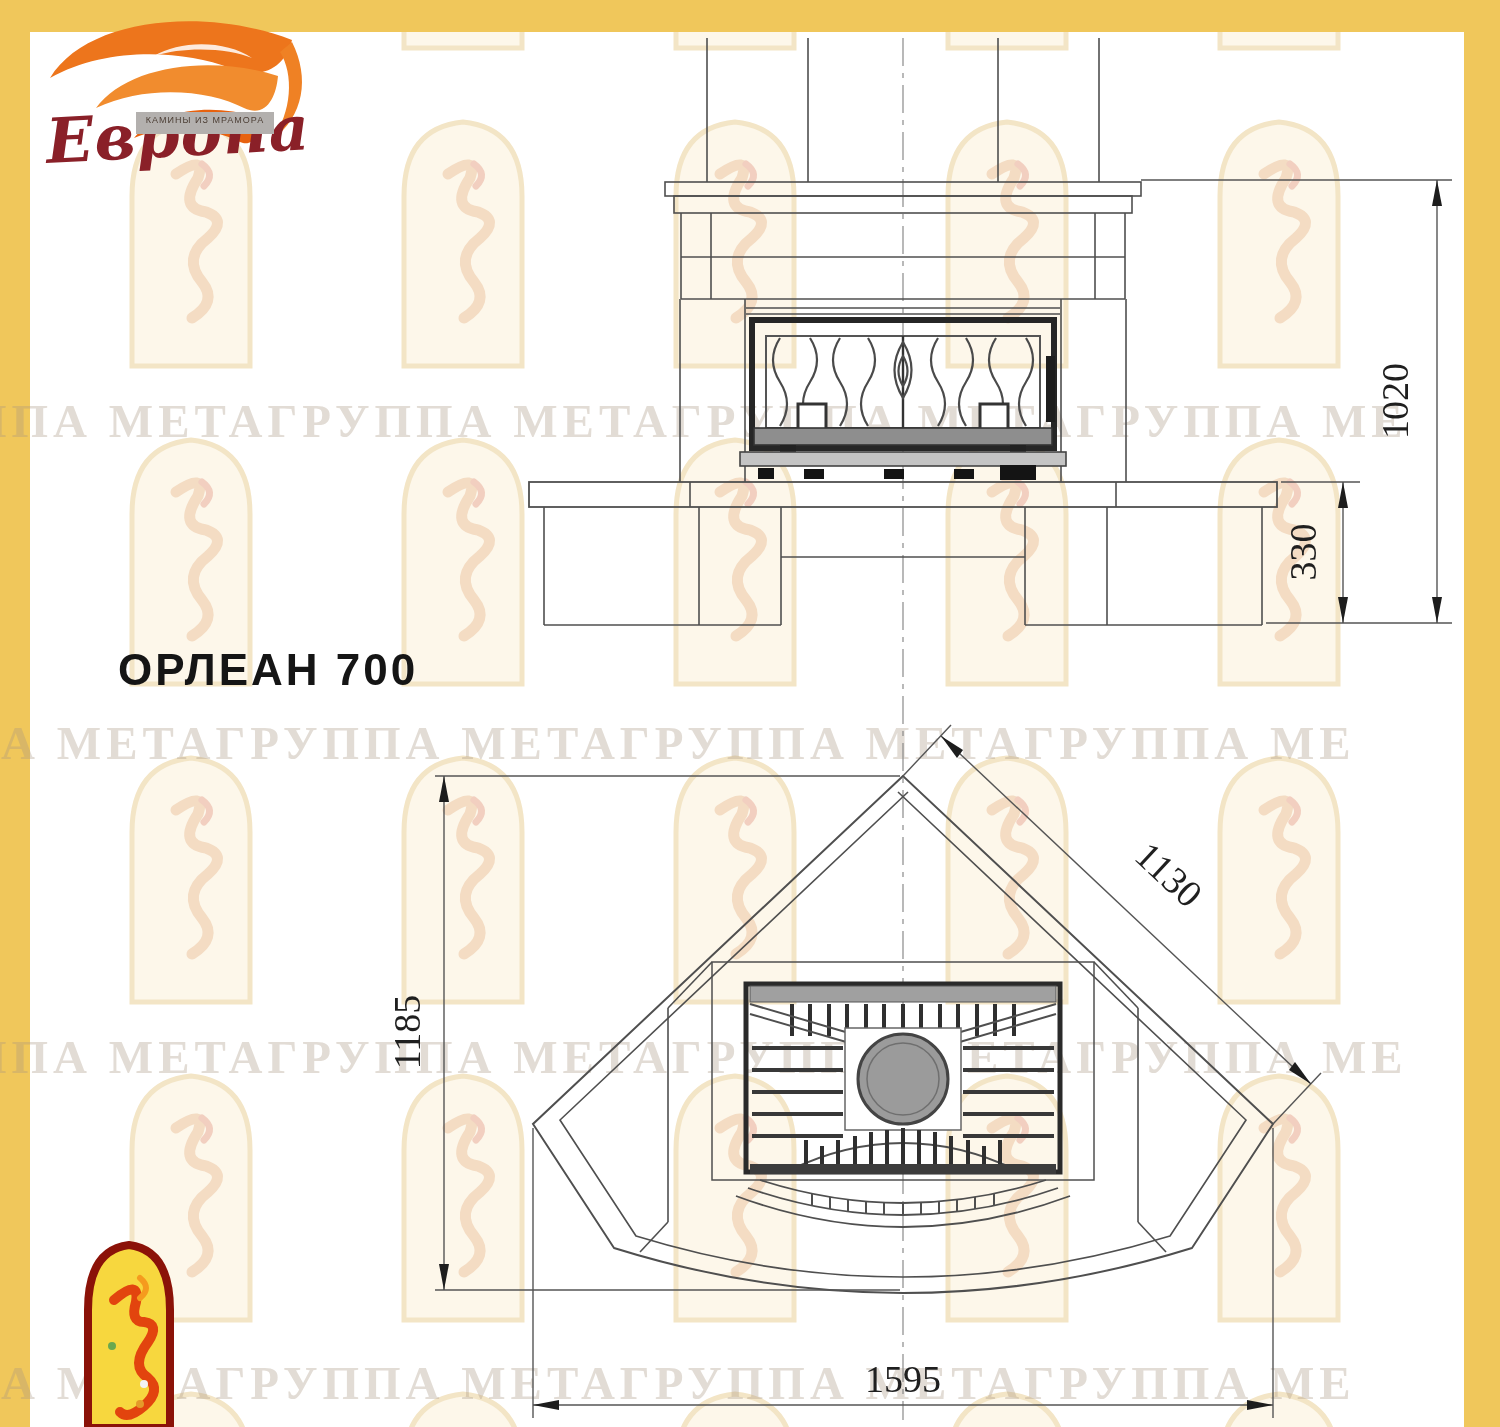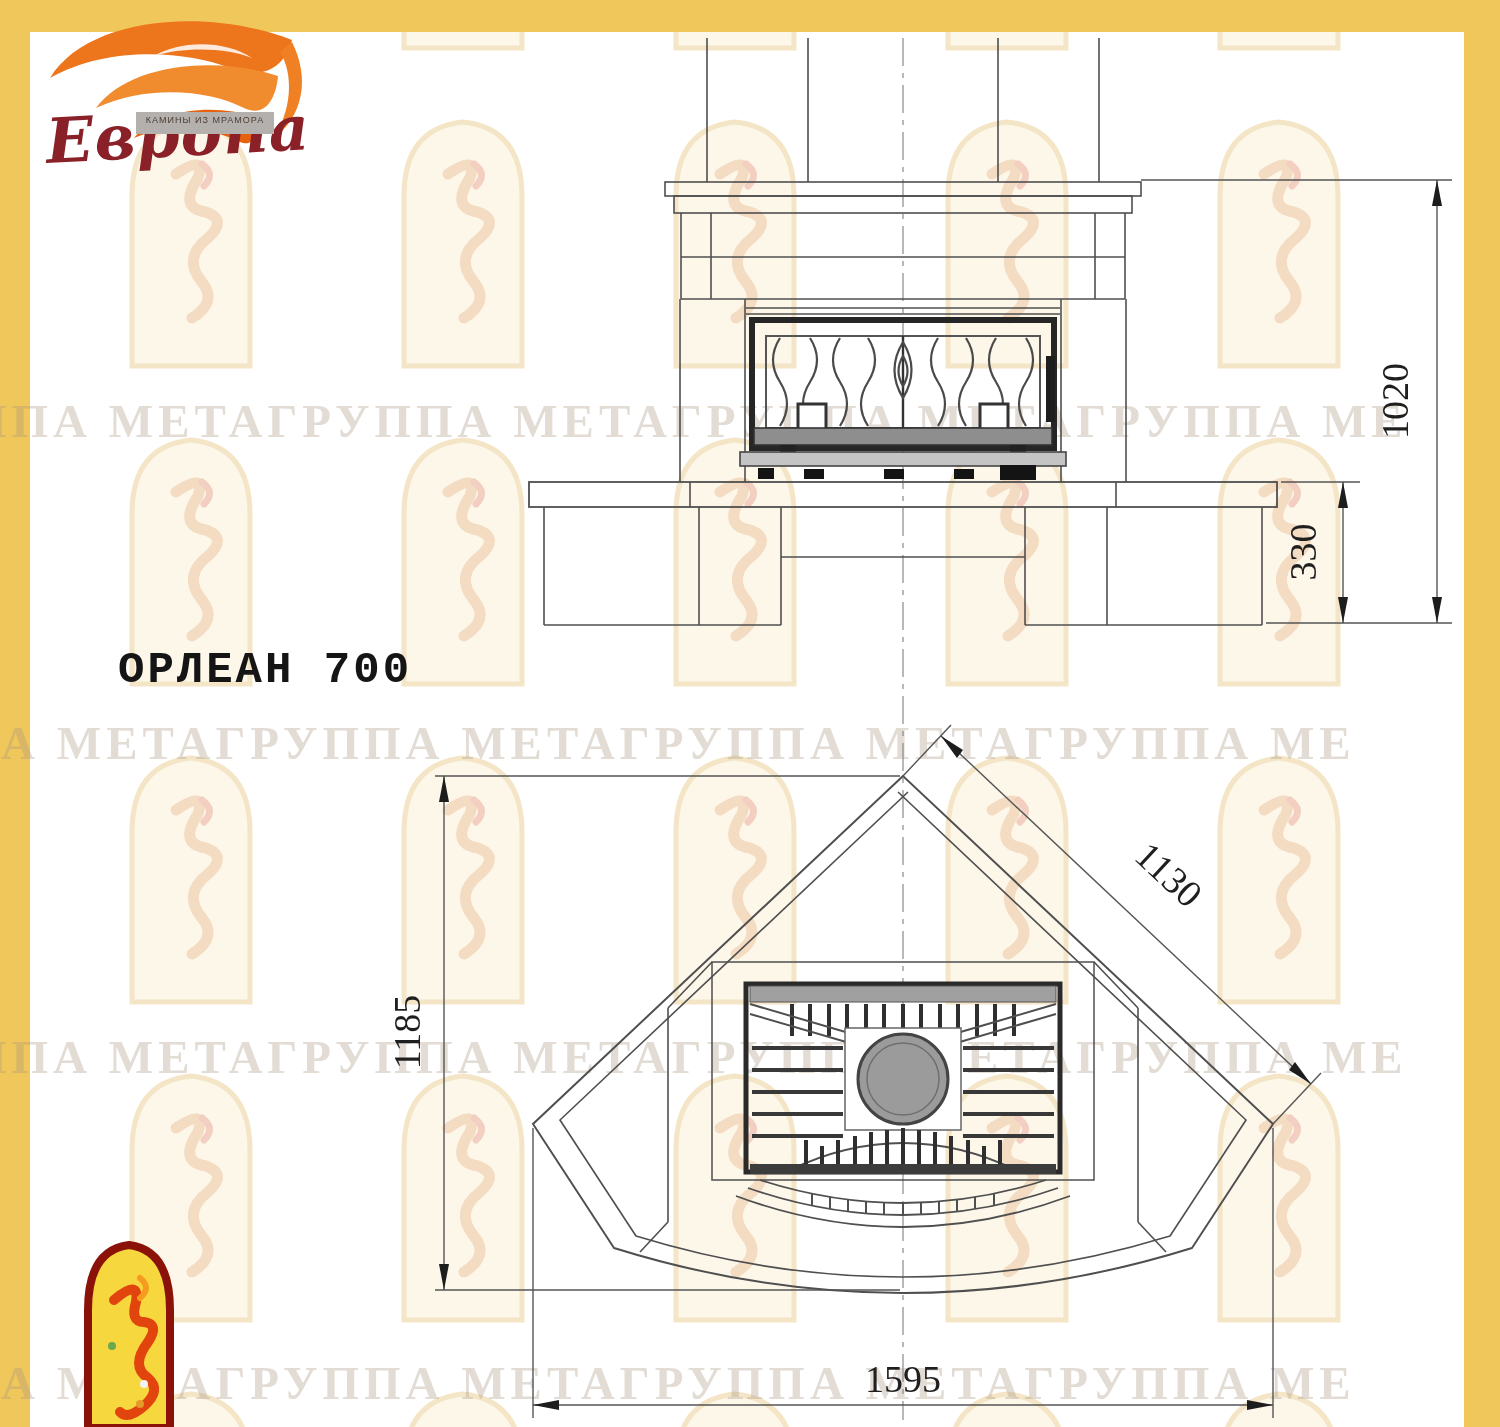--- a/index.html
+++ b/index.html
@@ -12,21 +12,21 @@
   #strip-left{left:0;top:0;width:30px;height:1427px;}
   #strip-right{left:1464px;top:0;width:36px;height:1427px;}
   .layer{position:absolute;left:0;top:0;width:1500px;height:1427px;}
   .wm-row{
     position:absolute;left:-30px;width:1560px;white-space:nowrap;overflow:hidden;
     font-family:"Liberation Serif",serif;font-weight:bold;font-size:47px;
     letter-spacing:5px;color:rgba(166,150,128,0.33);z-index:2;
   }
   #page-title{
     position:absolute;left:118px;top:645px;z-index:5;
-    font-family:Liberation Mono, monospace;font-weight:bold;font-size:44px;
+    font-family:Liberation Sans, sans-serif;font-weight:bold;font-size:44px;
     letter-spacing:3px;color:#151515;
   }
   #brand-logo{position:absolute;left:34px;top:12px;width:280px;height:180px;z-index:6;}
   #brand-text{
     position:absolute;left:12px;top:86px;
     font-family:"DejaVu Serif",serif;font-style:italic;font-weight:bold;
     font-size:62px;color:#8a2028;transform:rotate(-3deg);letter-spacing:1px;
   }
   #brand-tagline{
     position:absolute;left:102px;top:100px;width:138px;height:22px;

